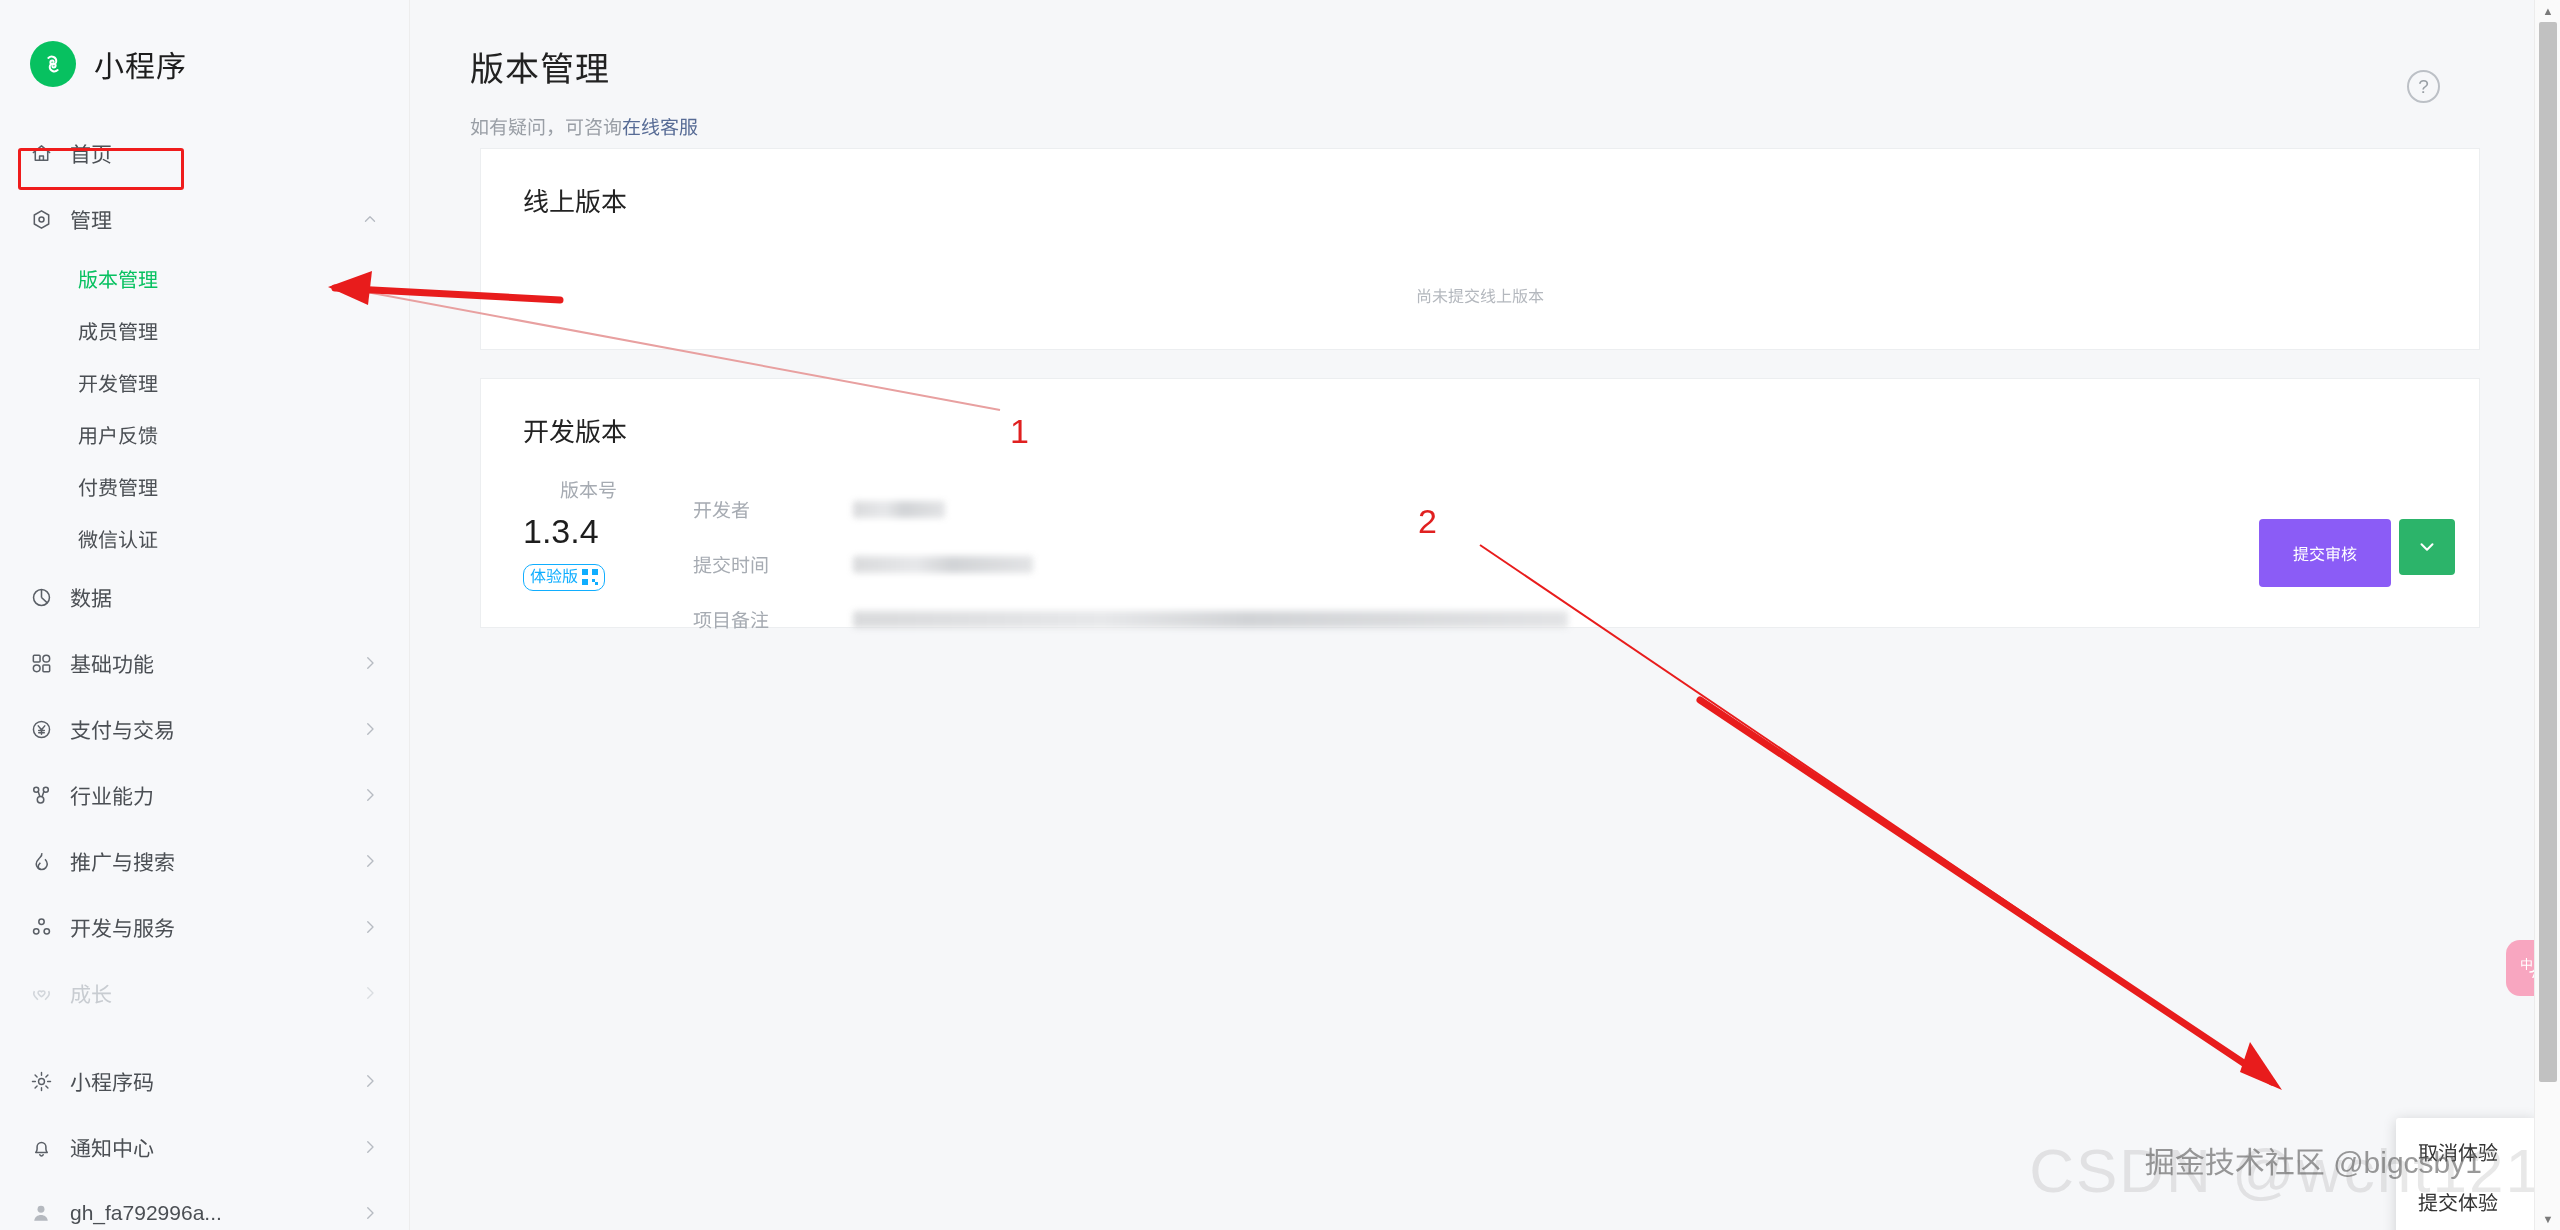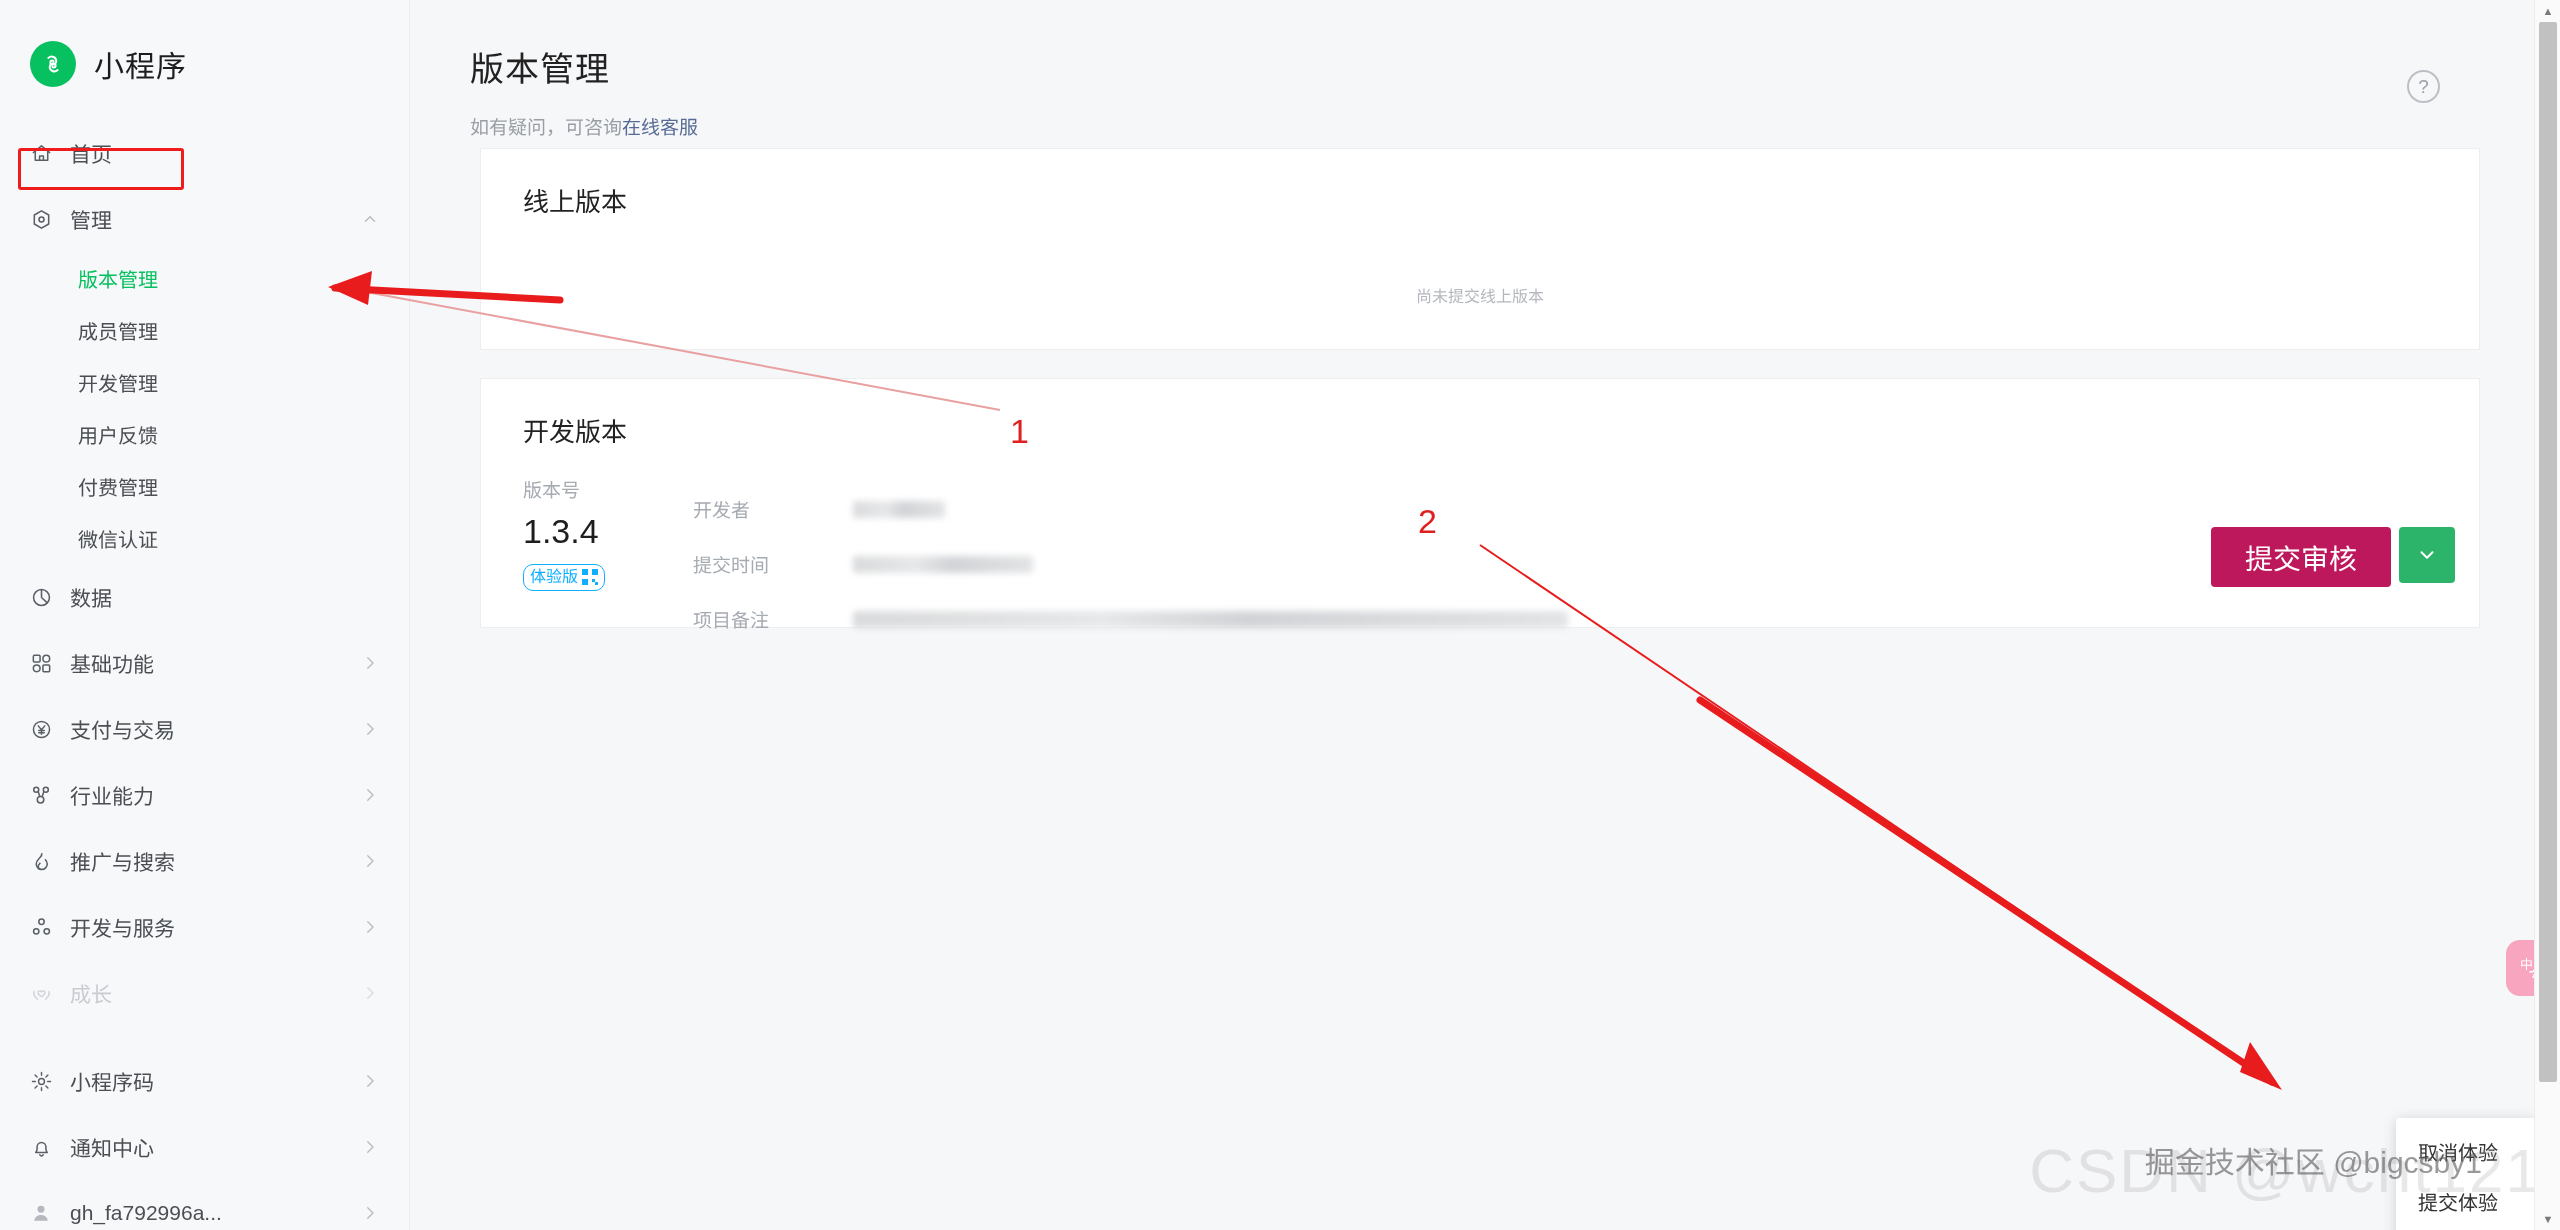--- a/index.html
+++ b/index.html
@@ -100,21 +100,21 @@
     display: flex; align-items: center; justify-content: center;
     color: #b4b8be; font-size: 16px;
     height: 160px;
   }
   .card-online { height: 202px; }
   .card-review { height: 228px; }
   .card-dev { height: 250px; }
 
   .dev-body { display: flex; padding: 36px 0 0 42px; align-items: flex-start; }
   .dev-col-ver { width: 170px; }
-  .dev-lab { font-size: 19px; color: #a6abb2; line-height: 1; }
+  .dev-lab { font-size: 19px; color: #a6abb2; line-height: 1; margin-left: 37px; }
   .dev-ver-num { font-size: 34px; color: #1d1d1d; margin-top: 14px; line-height: 1; }
   .badge-exp {
     display: inline-flex; align-items: center; gap: 4px;
     margin-top: 16px; padding: 2px 6px;
     border: 1px solid #10aeff; color: #10aeff;
     font-size: 16px; border-radius: 10px; line-height: 1.3;
   }
   .badge-exp .qr { display:inline-block; width: 16px; height: 16px; }
   .dev-fields { flex: 1 1 auto; }
   .dev-row { display: flex; align-items: center; height: 55px; }
@@ -124,22 +124,22 @@
     display: inline-block; height: 17px; border-radius: 2px;
     background: linear-gradient(90deg,#d8d9db 0%,#e6e7e9 35%,#cfd1d4 55%,#e2e3e5 100%);
     filter: blur(3px); opacity: .95; vertical-align: middle;
   }
 
   .dev-actions {
     position: absolute; right: 24px; bottom: 40px;
     display: flex; gap: 8px; align-items: flex-start; z-index: 5;
   }
   .btn-green {
-    background: #be185d; color: #fff; border: none;
-    font-size: 28px; padding: 0 34px; height: 60px;
+    background: #8b5cf6; color: #fff; border: none;
+    font-size: 16px; padding: 0 34px; height: 68px;
     border-radius: 4px; cursor: pointer;
     font-family: inherit;
     display: flex; align-items: center; justify-content: center;
   }
   .btn-green-caret {
     background: #2cb46a; color: #fff; border: none;
     width: 56px; height: 56px; border-radius: 4px; cursor: pointer;
     display: flex; align-items: center; justify-content: center;
   }
   .dropdown {

